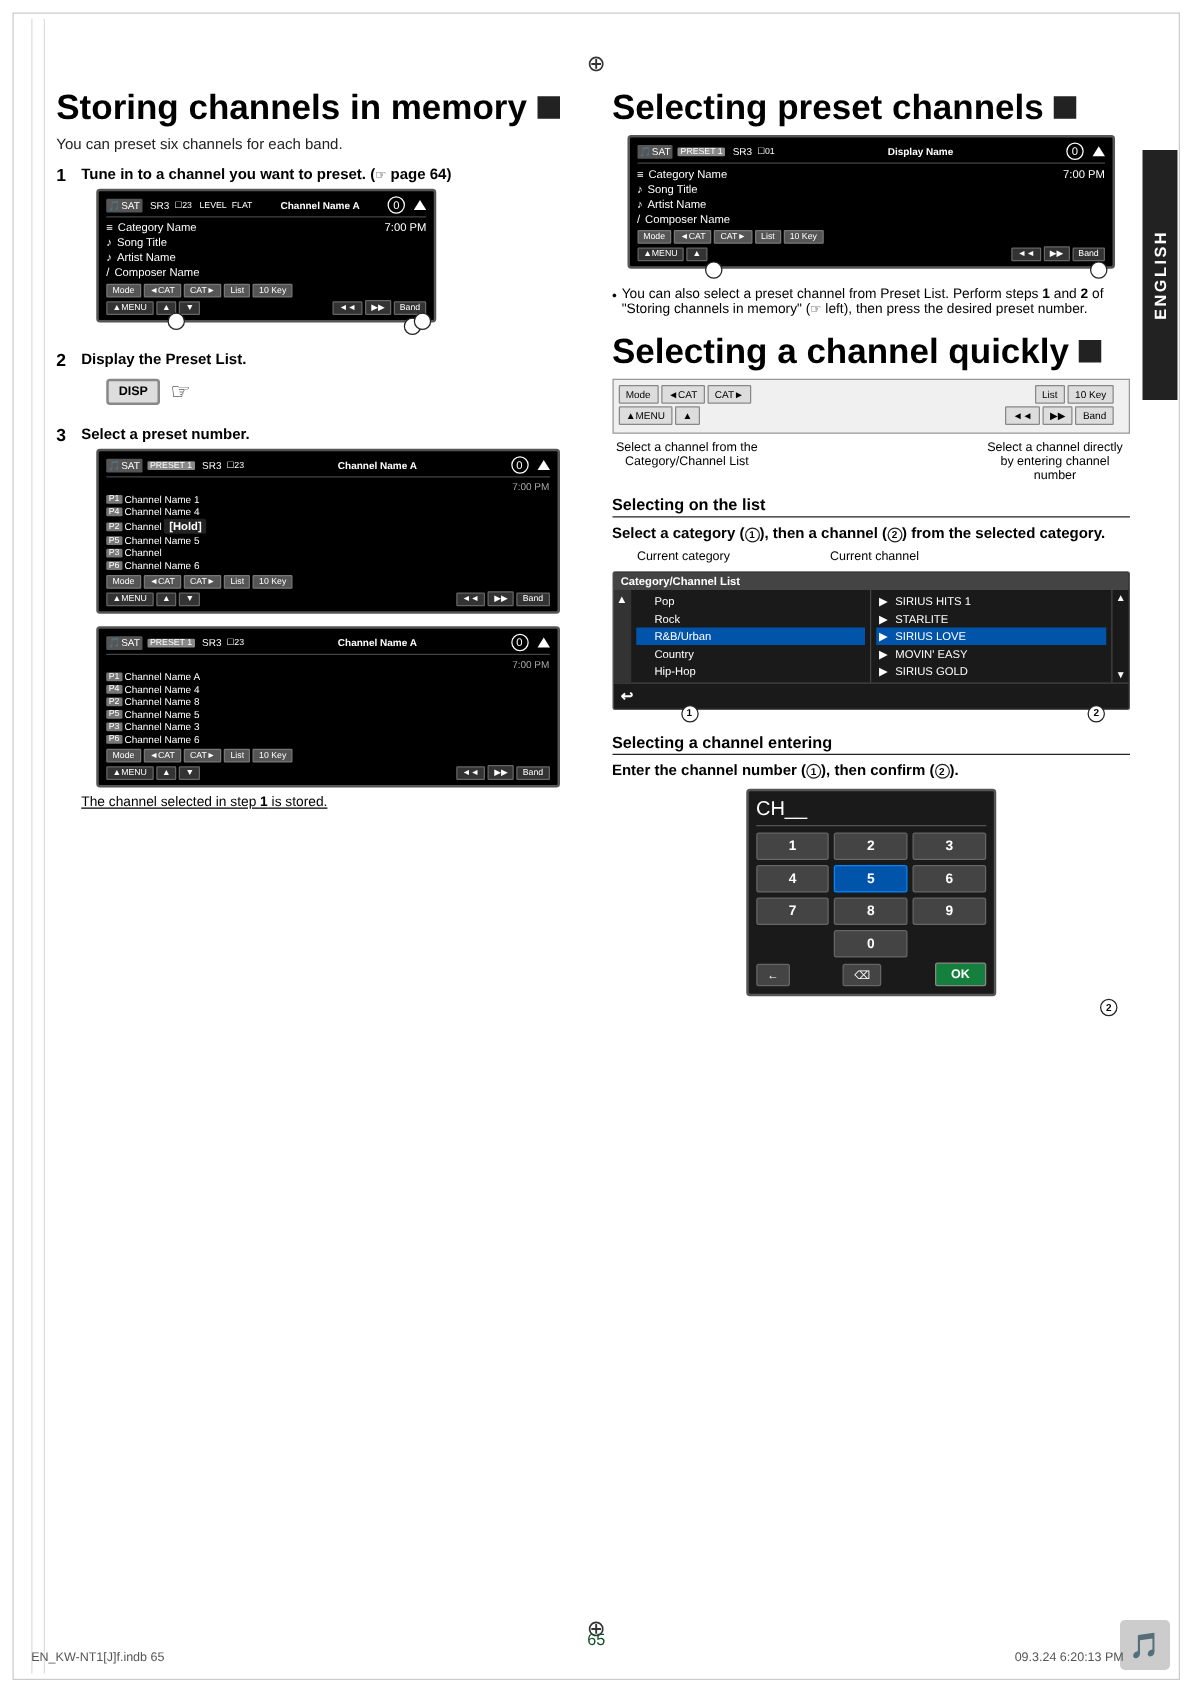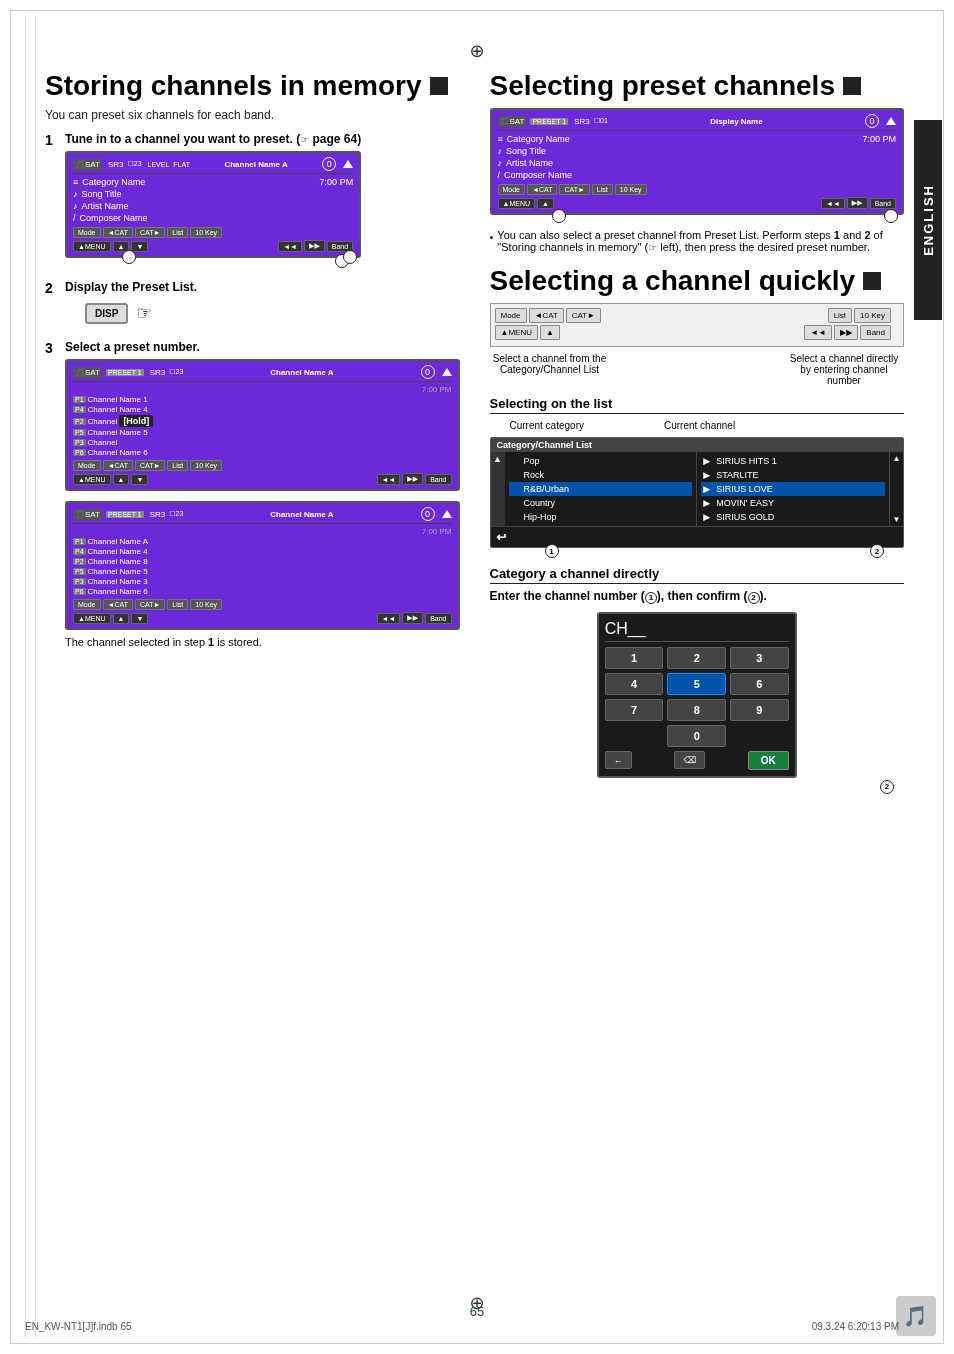--- a/index.html
+++ b/index.html
@@ -186,25 +186,25 @@
     .step-desc {
       font-size: 12px;
       font-weight: bold;
     }
     .step-desc span {
       font-weight: normal;
     }
 
     
     .device-screen {
-      background: #6d28d9;
+      background: #000000;
       border: 2px solid #555;
       border-radius: 3px;
       padding: 4px 6px;
-      margin: 6px 0;
+      margin: 6px 12px;
       color: #fff;
       font-size: 9px;
       position: relative;
     }
     .device-row {
       display: flex;
       align-items: center;
       gap: 4px;
       margin-bottom: 2px;
     }
@@ -330,20 +330,21 @@
       color: #fff;
       padding: 0 2px;
       font-size: 7px;
       border-radius: 1px;
     }
 
     
     .step-note {
       font-size: 11px;
       margin: 5px 0;
+      text-decoration: underline;
     }
 
     
     .bullet-note {
       font-size: 11px;
       margin: 6px 0;
       display: flex;
       gap: 4px;
       align-items: flex-start;
     }
@@ -853,20 +854,23 @@
           <span style="width:6px;"></span>
         </div>
       </div>
       <div class="qs-labels">
         <div class="qs-label">Select a channel from the Category/Channel List</div>
         <div class="qs-label">Select a channel directly by entering channel number</div>
       </div>
 
       <div class="section-divider" style="margin-top:10px;"></div>
       <div class="subsection-title">Selecting on the list</div>
+      <div class="instr-bold">
+        Select a category (<span class="annot" style="display:inline-flex; width:12px; height:12px; font-size:8px;">1</span>), then a channel (<span class="annot" style="display:inline-flex; width:12px; height:12px; font-size:8px;">2</span>) from the selected category.
+      </div>
 
       <div style="display:flex; gap:80px; margin:6px 0 2px 20px; font-size:10px;">
         <span>Current category</span>
         <span>Current channel</span>
       </div>
 
       <div class="cat-channel-list">
         <div class="cat-header">
           <span>Category/Channel List</span>
         </div>
@@ -900,21 +904,21 @@
           <span style="color:#fff; font-size:12px; font-weight:bold;">↩</span>
         </div>
       </div>
 
       <div style="position:relative; margin-top:-10px; margin-bottom:4px; height:14px;">
         <div class="annot" style="position:absolute; left:55px; bottom:0;">1</div>
         <div class="annot" style="position:absolute; right:20px; bottom:0;">2</div>
       </div>
 
       <div class="section-divider" style="margin-top:8px;"></div>
-      <div class="subsection-title">Category a channel directly</div>
+      <div class="subsection-title">Selecting a channel entering</div>
       <div class="instr-bold">
         Enter the channel number (<span class="annot" style="display:inline-flex; width:12px; height:12px; font-size:8px;">1</span>), then confirm (<span class="annot" style="display:inline-flex; width:12px; height:12px; font-size:8px;">2</span>).
       </div>
 
       <div class="keypad-screen">
         <div class="keypad-ch-display">CH__</div>
         <div class="keypad-grid">
           <div class="keypad-key">1</div>
           <div class="keypad-key">2</div>
           <div class="keypad-key">3</div>

